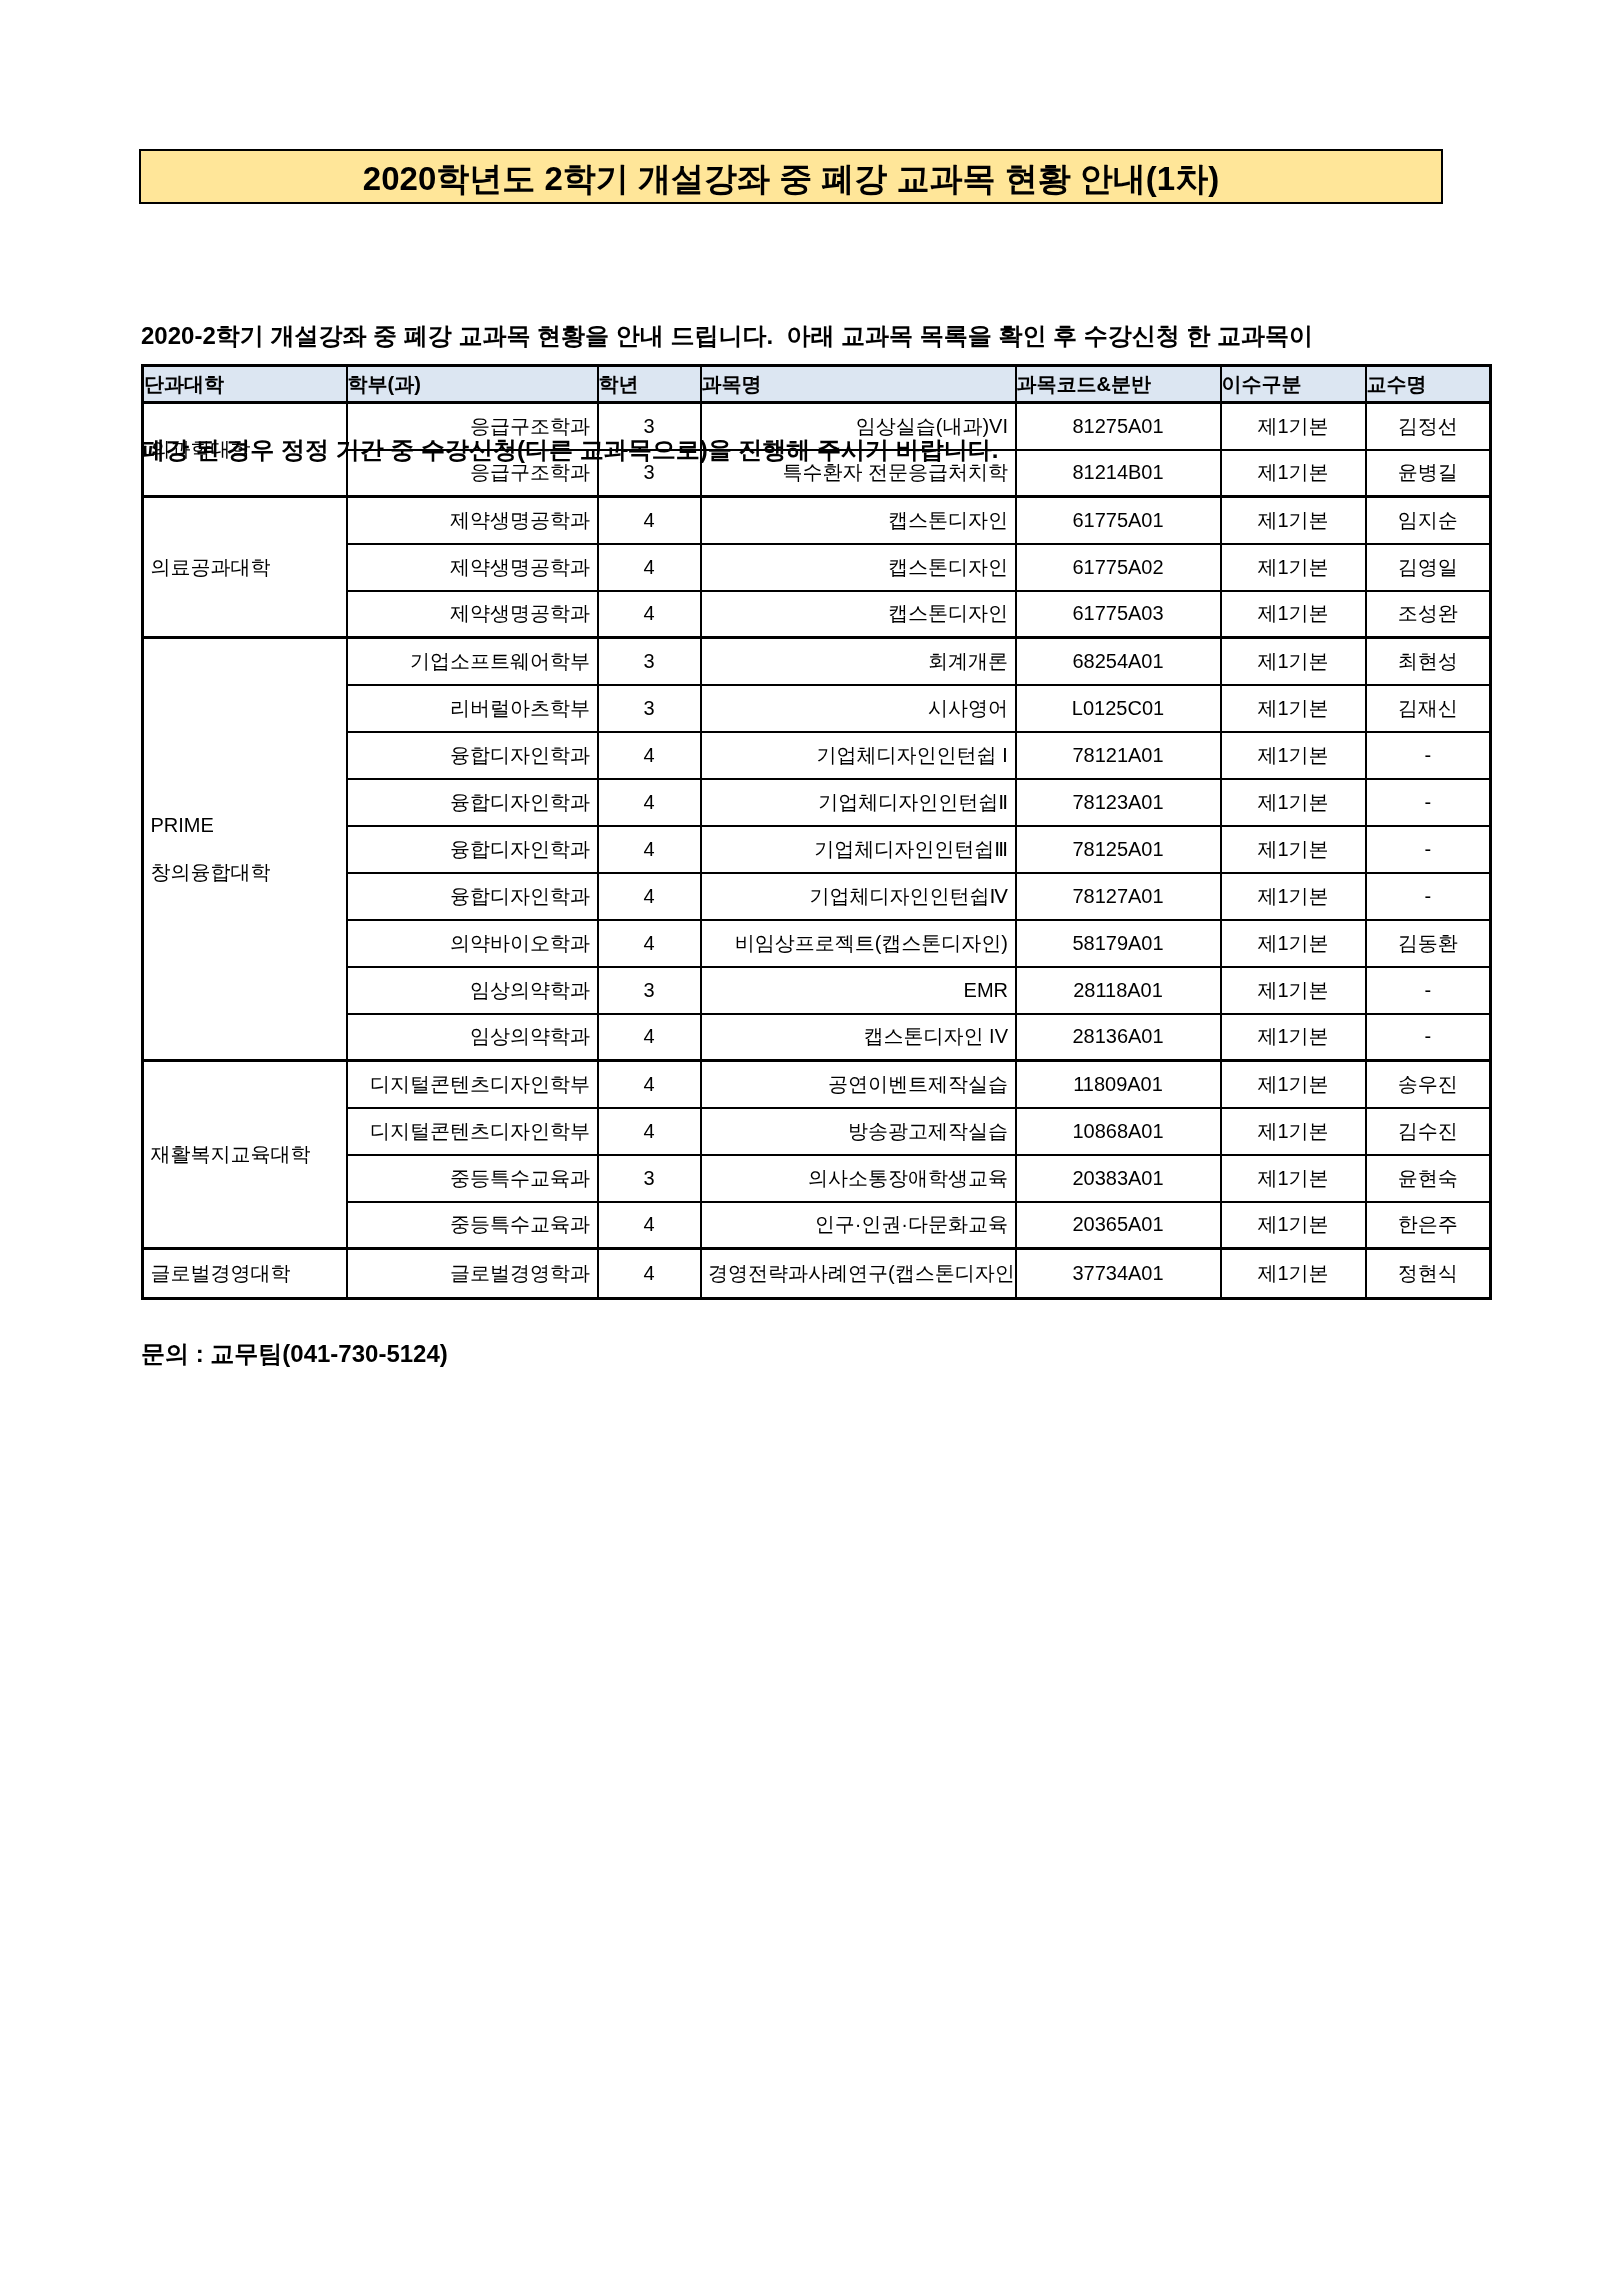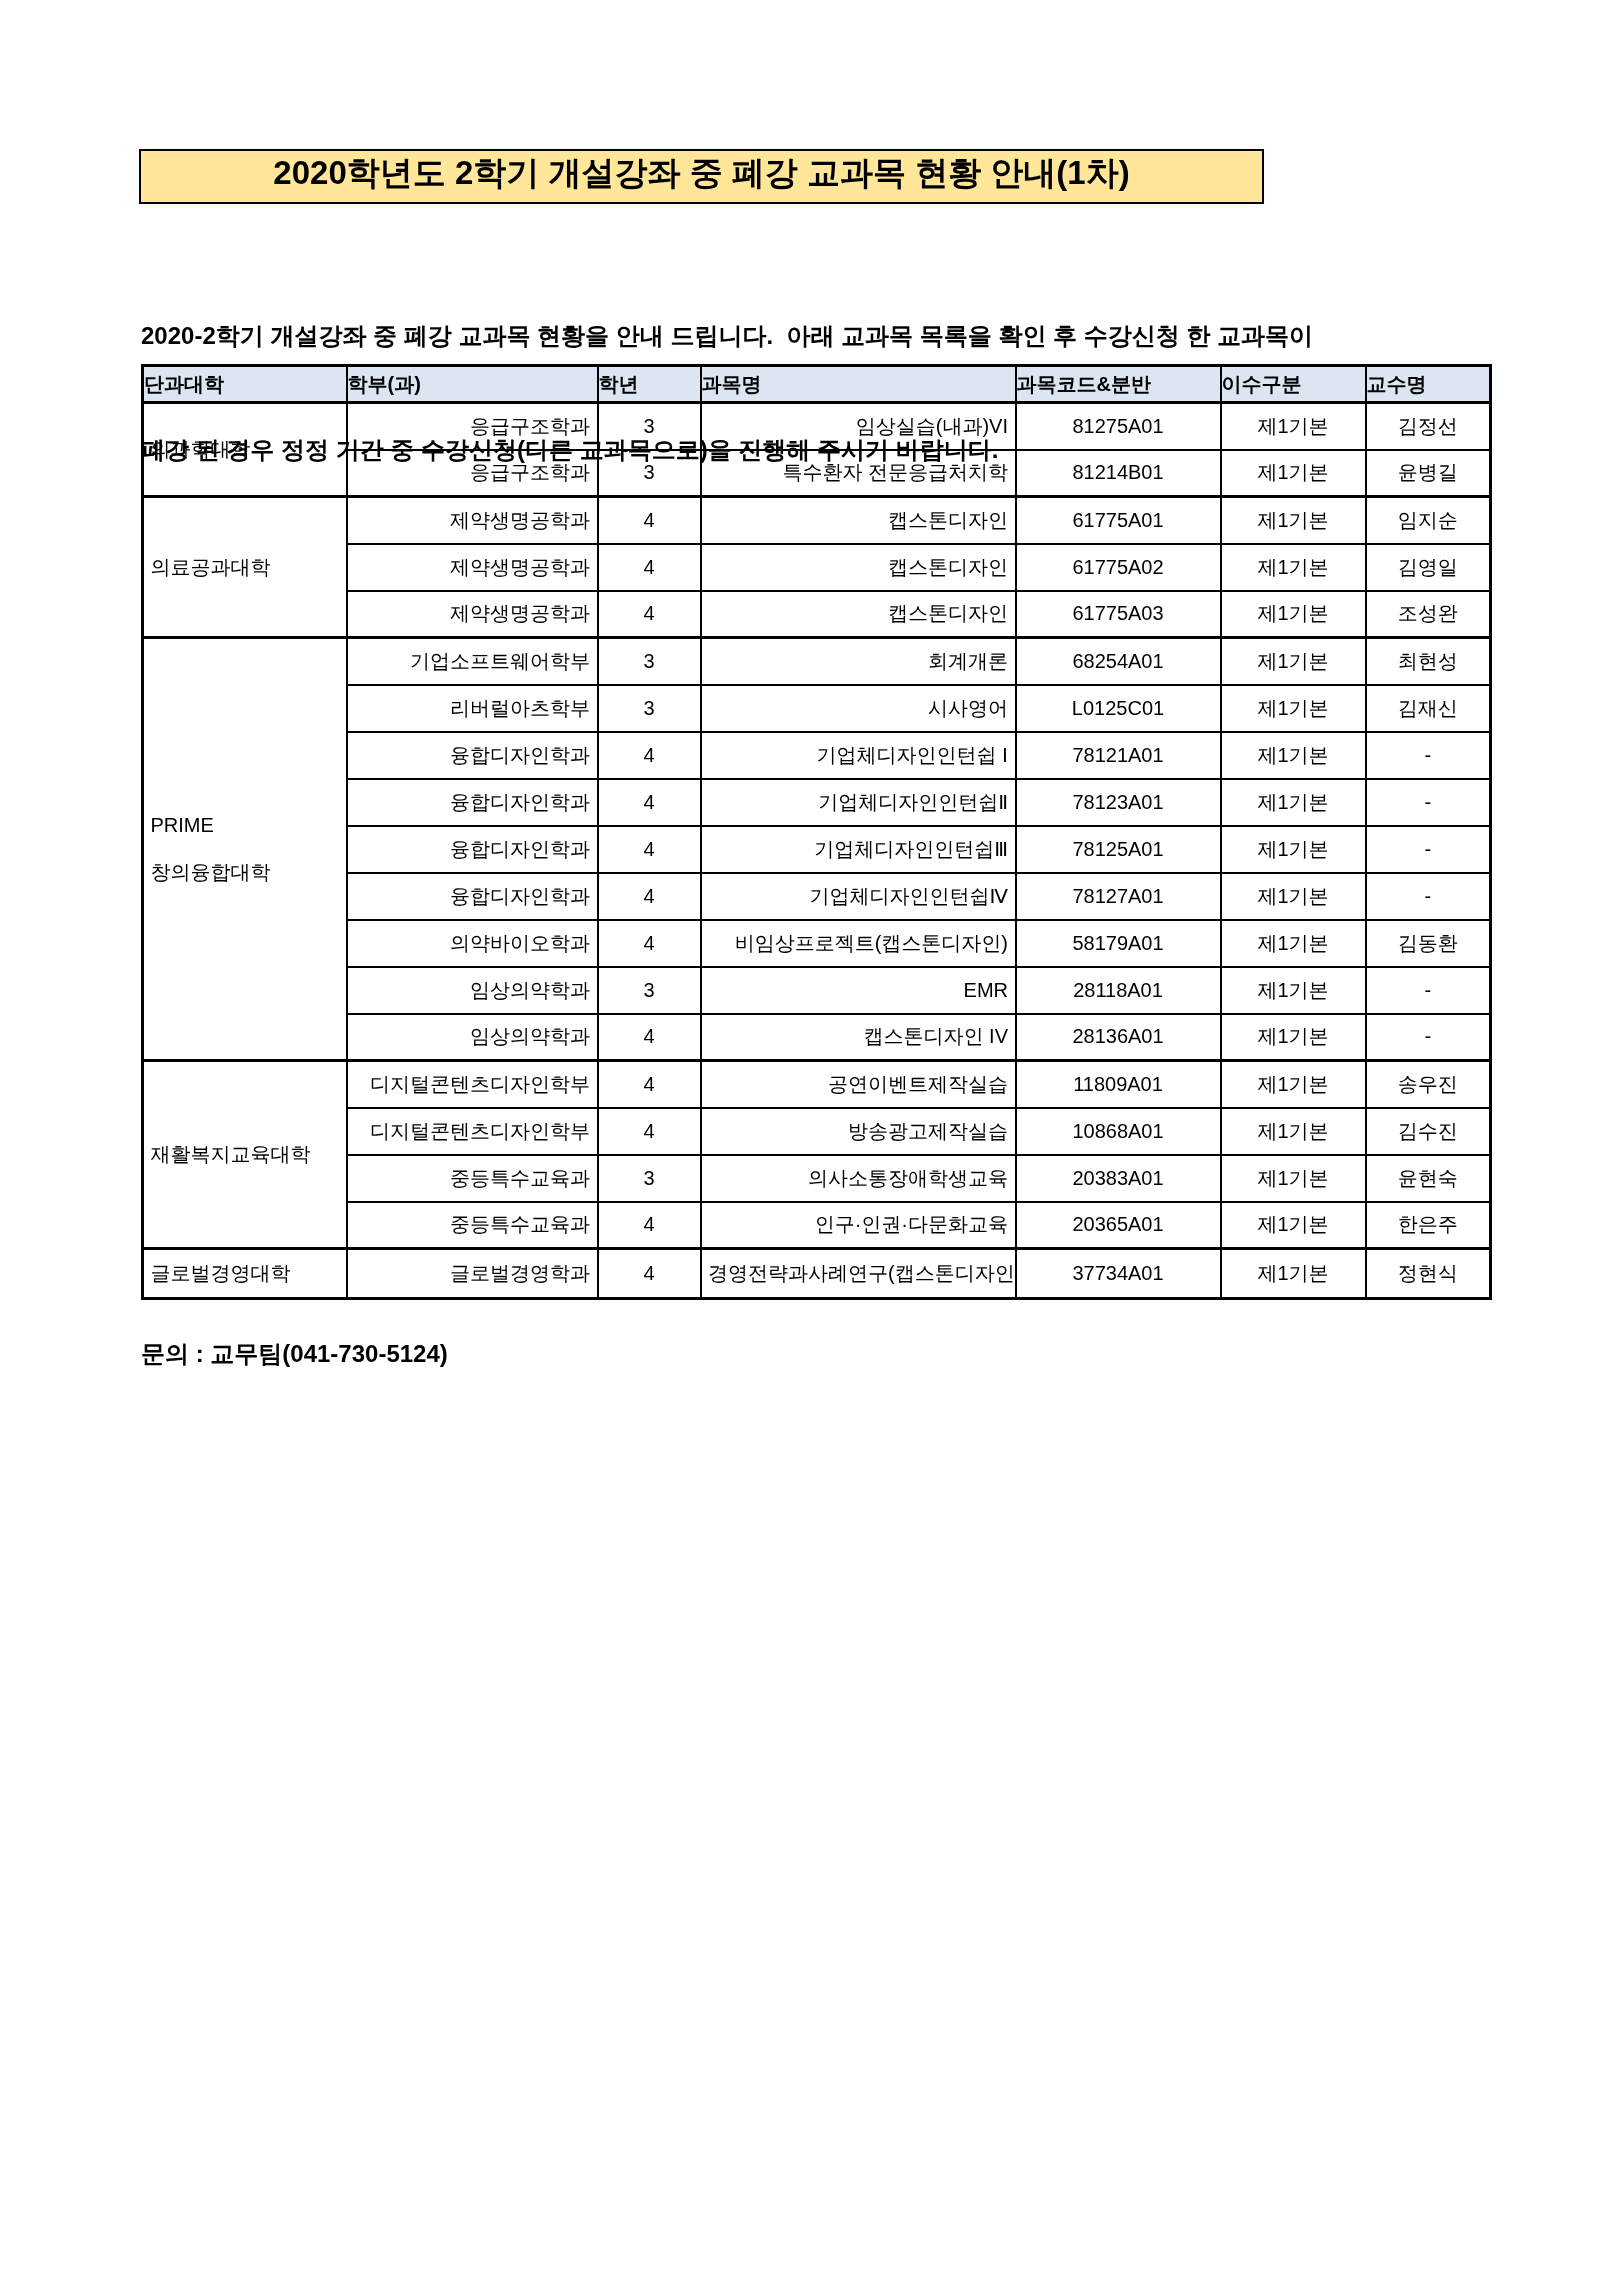--- a/index.html
+++ b/index.html
@@ -15,27 +15,27 @@
     position: relative;
     width: 1622px;
     height: 2295px;
     background: #ffffff;
     overflow: hidden;
   }
   .banner {
     position: absolute;
     left: 139px;
     top: 149px;
-    width: 1125px;
+    width: 1304px;
     height: 55px;
     box-sizing: border-box;
     background: var(--banner-bg);
     border: 2.6px solid #000;
     display: flex;
-    align-items: flex-start;
+    align-items: flex-end;
     justify-content: center;
     font-size: 33px;
     font-weight: bold;
     letter-spacing: 0px;
   }
   .intro {
     position: absolute;
     left: 141px;
     top: 241px;
     width: 1355px;

